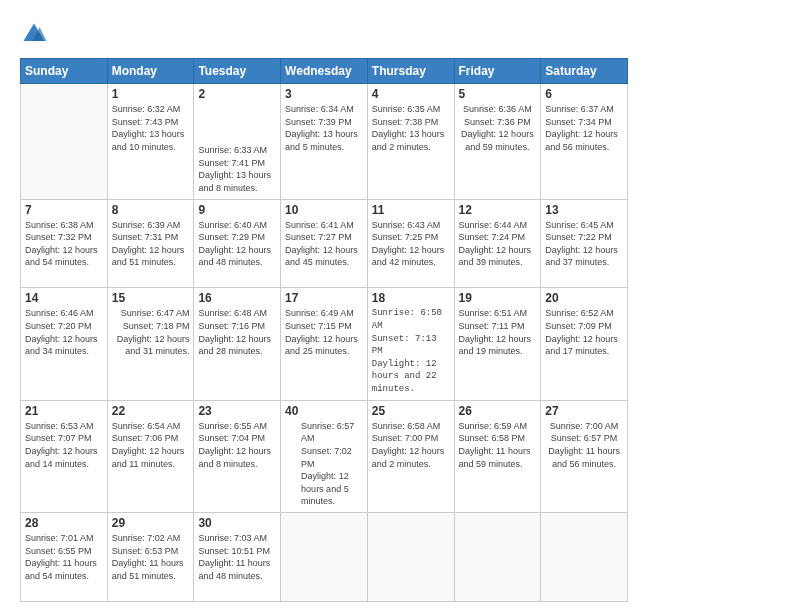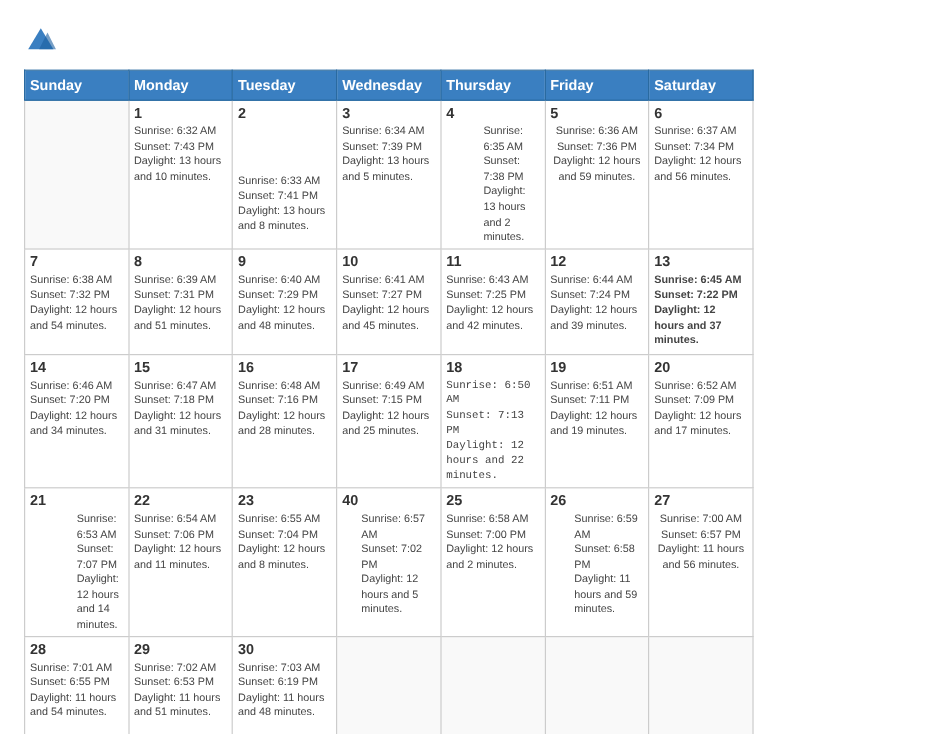--- a/index.html
+++ b/index.html
@@ -151,21 +151,21 @@
 Daylight: 13 hours and 8 minutes.</div>
           </td>
           <td>
             <span class="day-number">3</span>
             <div class="day-info" style="white-space: pre-line;">Sunrise: 6:34 AM
 Sunset: 7:39 PM
 Daylight: 13 hours and 5 minutes.</div>
           </td>
           <td>
             <span class="day-number">4</span>
-            <div class="day-info" style="white-space: pre-line; margin-left: 31px;">Sunrise: 6:35 AM
+            <div class="day-info" style="white-space: pre-line;">Sunrise: 6:35 AM
 Sunset: 7:38 PM
 Daylight: 13 hours and 2 minutes.</div>
           </td>
           <td>
             <span class="day-number">5</span>
             <div class="day-info" style="white-space: pre-line; text-align: center;">Sunrise: 6:36 AM
 Sunset: 7:36 PM
 Daylight: 12 hours and 59 minutes.</div>
           </td>
           <td>
@@ -207,35 +207,35 @@
 Daylight: 12 hours and 42 minutes.</div>
           </td>
           <td>
             <span class="day-number">12</span>
             <div class="day-info" style="white-space: pre-line;">Sunrise: 6:44 AM
 Sunset: 7:24 PM
 Daylight: 12 hours and 39 minutes.</div>
           </td>
           <td>
             <span class="day-number">13</span>
-            <div class="day-info" style="white-space: pre-line; font-weight: bold;">Sunrise: 6:45 AM
+            <div class="day-info" style="white-space: pre-line;">Sunrise: 6:45 AM
 Sunset: 7:22 PM
 Daylight: 12 hours and 37 minutes.</div>
           </td>
         </tr>
         <tr>
           <td>
             <span class="day-number">14</span>
             <div class="day-info" style="white-space: pre-line;">Sunrise: 6:46 AM
 Sunset: 7:20 PM
 Daylight: 12 hours and 34 minutes.</div>
           </td>
           <td>
             <span class="day-number">15</span>
-            <div class="day-info" style="white-space: pre-line;">Sunrise: 6:47 AM
+            <div class="day-info" style="white-space: pre-line; text-align: right;">Sunrise: 6:47 AM
 Sunset: 7:18 PM
 Daylight: 12 hours and 31 minutes.</div>
           </td>
           <td>
             <span class="day-number">16</span>
             <div class="day-info" style="white-space: pre-line;">Sunrise: 6:48 AM
 Sunset: 7:16 PM
 Daylight: 12 hours and 28 minutes.</div>
           </td>
           <td>
@@ -259,21 +259,21 @@
           <td>
             <span class="day-number">20</span>
             <div class="day-info" style="white-space: pre-line;">Sunrise: 6:52 AM
 Sunset: 7:09 PM
 Daylight: 12 hours and 17 minutes.</div>
           </td>
         </tr>
         <tr>
           <td>
             <span class="day-number">21</span>
-            <div class="day-info" style="white-space: pre-line; margin-left: 39px;">Sunrise: 6:53 AM
+            <div class="day-info" style="white-space: pre-line;">Sunrise: 6:53 AM
 Sunset: 7:07 PM
 Daylight: 12 hours and 14 minutes.</div>
           </td>
           <td>
             <span class="day-number">22</span>
             <div class="day-info" style="white-space: pre-line;">Sunrise: 6:54 AM
 Sunset: 7:06 PM
 Daylight: 12 hours and 11 minutes.</div>
           </td>
           <td>
@@ -289,21 +289,21 @@
 Daylight: 12 hours and 5 minutes.</div>
           </td>
           <td>
             <span class="day-number">25</span>
             <div class="day-info" style="white-space: pre-line;">Sunrise: 6:58 AM
 Sunset: 7:00 PM
 Daylight: 12 hours and 2 minutes.</div>
           </td>
           <td>
             <span class="day-number">26</span>
-            <div class="day-info" style="white-space: pre-line; margin-left: 20px;">Sunrise: 6:59 AM
+            <div class="day-info" style="white-space: pre-line;">Sunrise: 6:59 AM
 Sunset: 6:58 PM
 Daylight: 11 hours and 59 minutes.</div>
           </td>
           <td>
             <span class="day-number">27</span>
             <div class="day-info" style="white-space: pre-line; text-align: center;">Sunrise: 7:00 AM
 Sunset: 6:57 PM
 Daylight: 11 hours and 56 minutes.</div>
           </td>
         </tr>
@@ -316,21 +316,21 @@
           </td>
           <td>
             <span class="day-number">29</span>
             <div class="day-info" style="white-space: pre-line;">Sunrise: 7:02 AM
 Sunset: 6:53 PM
 Daylight: 11 hours and 51 minutes.</div>
           </td>
           <td>
             <span class="day-number">30</span>
             <div class="day-info" style="white-space: pre-line;">Sunrise: 7:03 AM
-Sunset: 6:19 PM
+Sunset: 10:51 PM
 Daylight: 11 hours and 48 minutes.</div>
           </td>
           <td class="empty-cell"></td>
           <td class="empty-cell"></td>
           <td class="empty-cell"></td>
           <td class="empty-cell"></td>
         </tr>
       </tbody>
   </table>
 </div>

